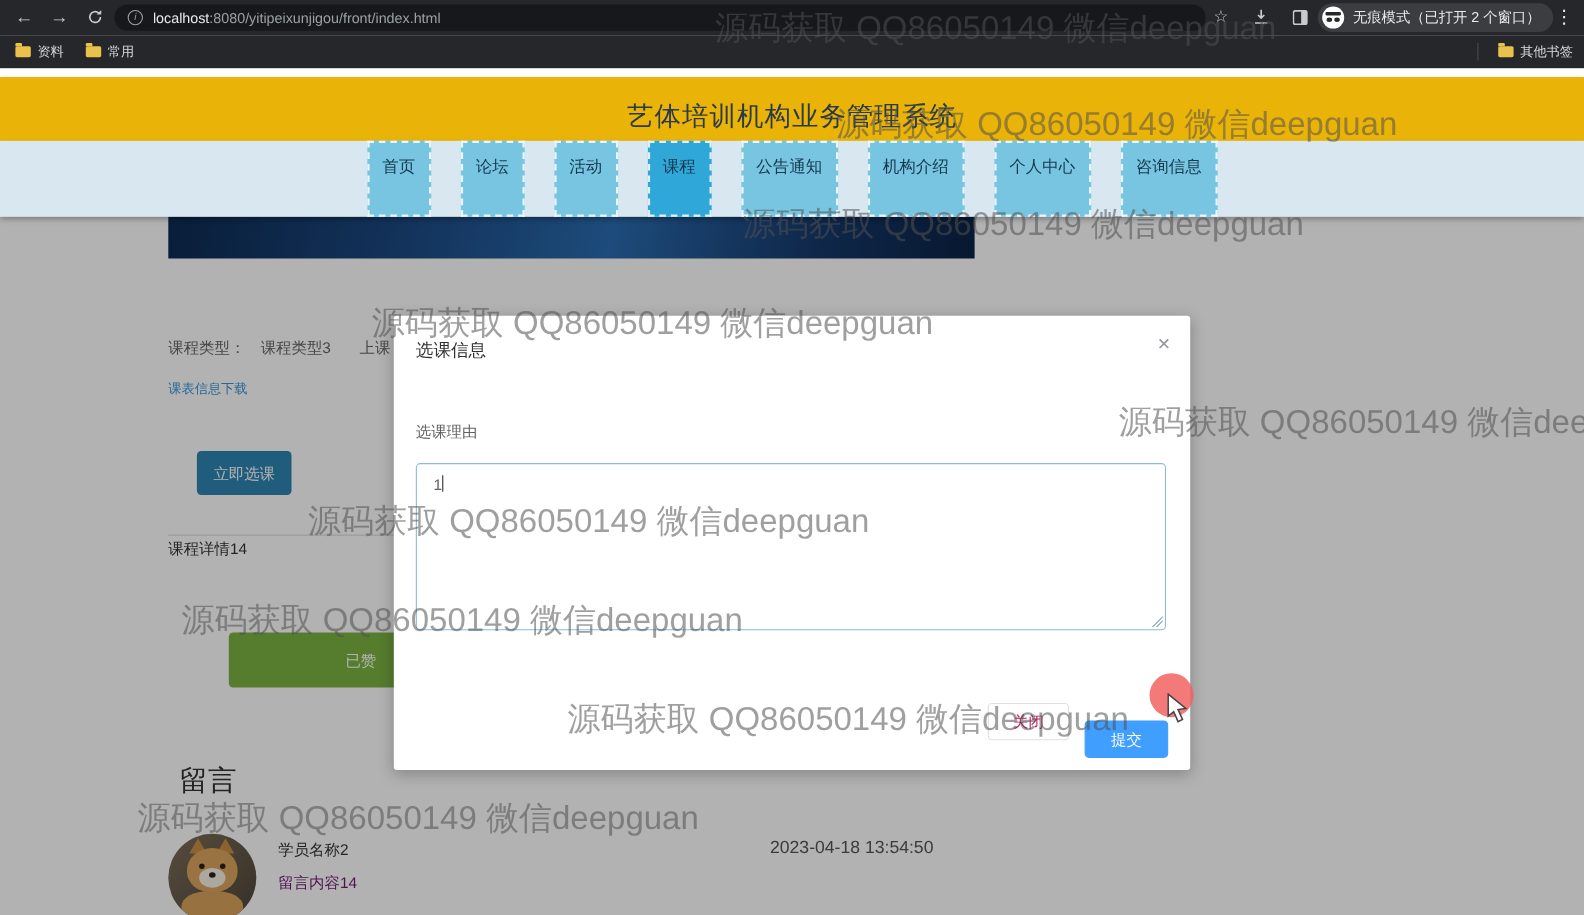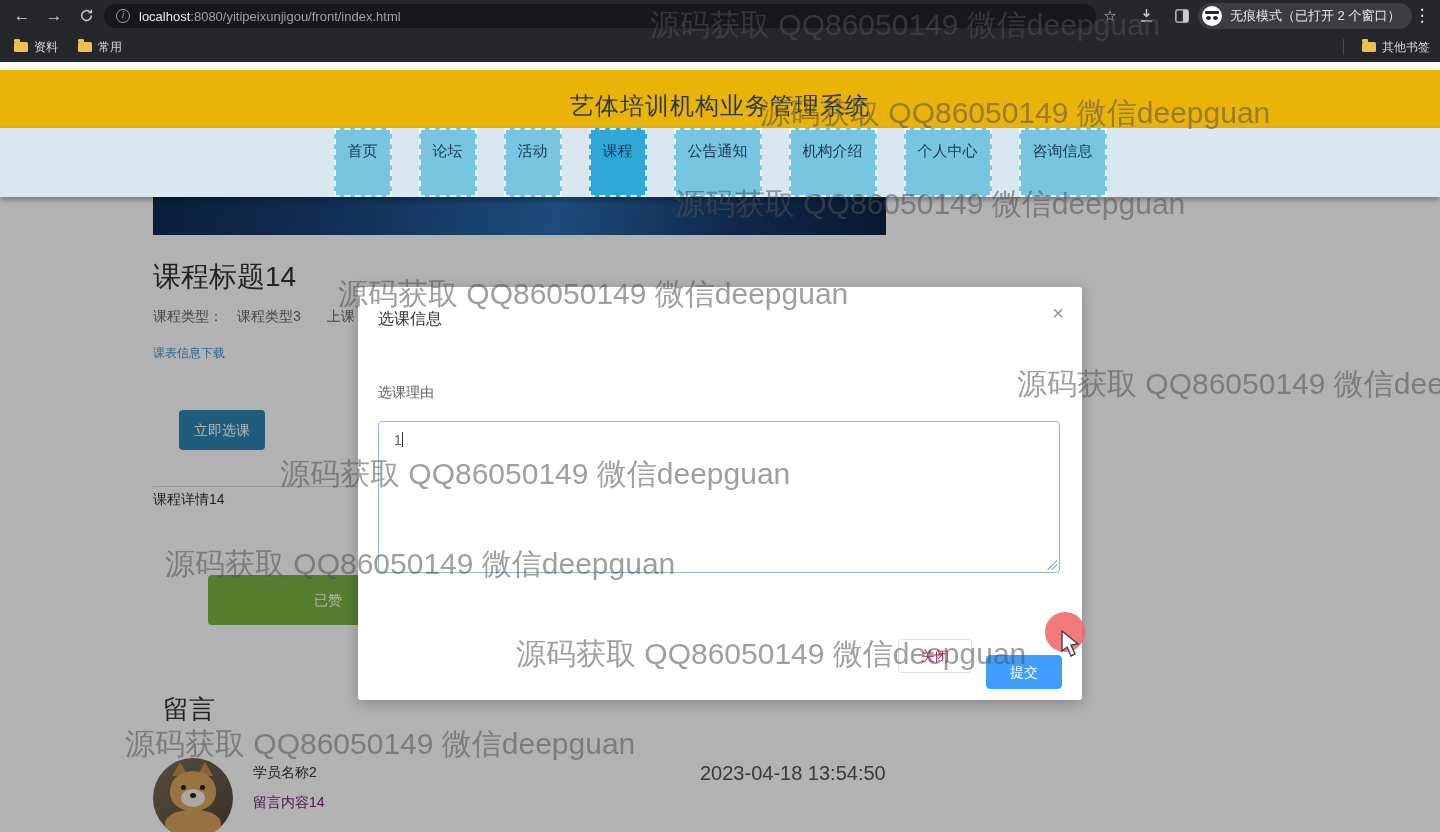--- a/index.html
+++ b/index.html
@@ -48,21 +48,21 @@
   .comments-heading { position:absolute; left:163px; top:495px; font-size:26px; color:#333; }
   .avatar { position:absolute; left:153px; top:561px; width:80px; height:80px; border-radius:50%; overflow:hidden; background:linear-gradient(135deg,#7d6d5a,#4e4438); }
   .dog-ear { position:absolute; width:0; height:0; border-left:8px solid transparent; border-right:8px solid transparent; border-bottom:14px solid #c98f46; }
   .dog-head { position:absolute; left:17px; top:13px; width:46px; height:40px; background:#dca75f; border-radius:50% 50% 46% 46%; }
   .dog-snout { position:absolute; left:28px; top:31px; width:24px; height:18px; background:#f6efe4; border-radius:50%; }
   .dog-eye { position:absolute; left:28px; top:27px; width:5px; height:5px; background:#2b2119; border-radius:50%; box-shadow:19px 0 0 #2b2119; }
   .dog-nose { position:absolute; left:37px; top:35px; width:6px; height:5px; background:#2b2119; border-radius:50%; }
   .dog-body { position:absolute; left:12px; top:52px; width:56px; height:30px; background:#d8a35c; border-radius:45% 45% 0 0; }
   .comment-name { position:absolute; left:253px; top:567px; font-size:14px; color:#333; }
   .comment-text { position:absolute; left:253px; top:597px; font-size:14px; color:#701a75; }
-  .comment-time { position:absolute; left:700px; top:565px; font-size:20px; color:#555; }
+  .comment-time { position:absolute; left:700px; top:565px; font-size:16px; color:#555; }
 
   
   .overlay { position:absolute; left:0; top:197px; width:1440px; height:635px; background:rgba(0,0,0,.3); z-index:50; }
 
   
   .modal { position:absolute; left:358px; top:287px; width:724px; height:413px; background:#fff; border-radius:3px; z-index:100; box-shadow:0 3px 14px rgba(0,0,0,.25); }
   .modal-title { position:absolute; left:20px; top:22px; font-size:16px; color:#303133; }
   .modal-close { position:absolute; right:18px; top:16px; font-size:20px; color:#909399; cursor:pointer; line-height:20px; }
   .modal-label { position:absolute; left:20px; top:97px; font-size:14px; color:#606266; }
   .modal-textarea { position:absolute; left:20px; top:134px; width:682px; height:152px; border:1px solid #8fb9d6; border-radius:4px; font-size:14px; color:#606266; padding:8px 15px; cursor:text; line-height:20px; }
@@ -142,21 +142,20 @@
   <span class="tab">活动</span>
   <span class="tab active">课程</span>
   <span class="tab">公告通知</span>
   <span class="tab">机构介绍</span>
   <span class="tab">个人中心</span>
   <span class="tab">咨询信息</span>
 </div>
 
 <div class="content">
   <div class="banner"></div>
-  <div class="course-title">课程标题14</div>
   <div class="course-meta">
     <span>课程类型：</span><span class="v">课程类型3</span><span class="more">上课</span>
   </div>
   <div class="sched-link">课表信息下载</div>
   <div class="enroll-btn">立即选课</div>
   <div class="divider"></div>
   <div class="course-detail">课程详情14</div>
   <div class="liked-btn">已赞</div>
   <div class="comments-heading">留言</div>
   <div class="avatar">

